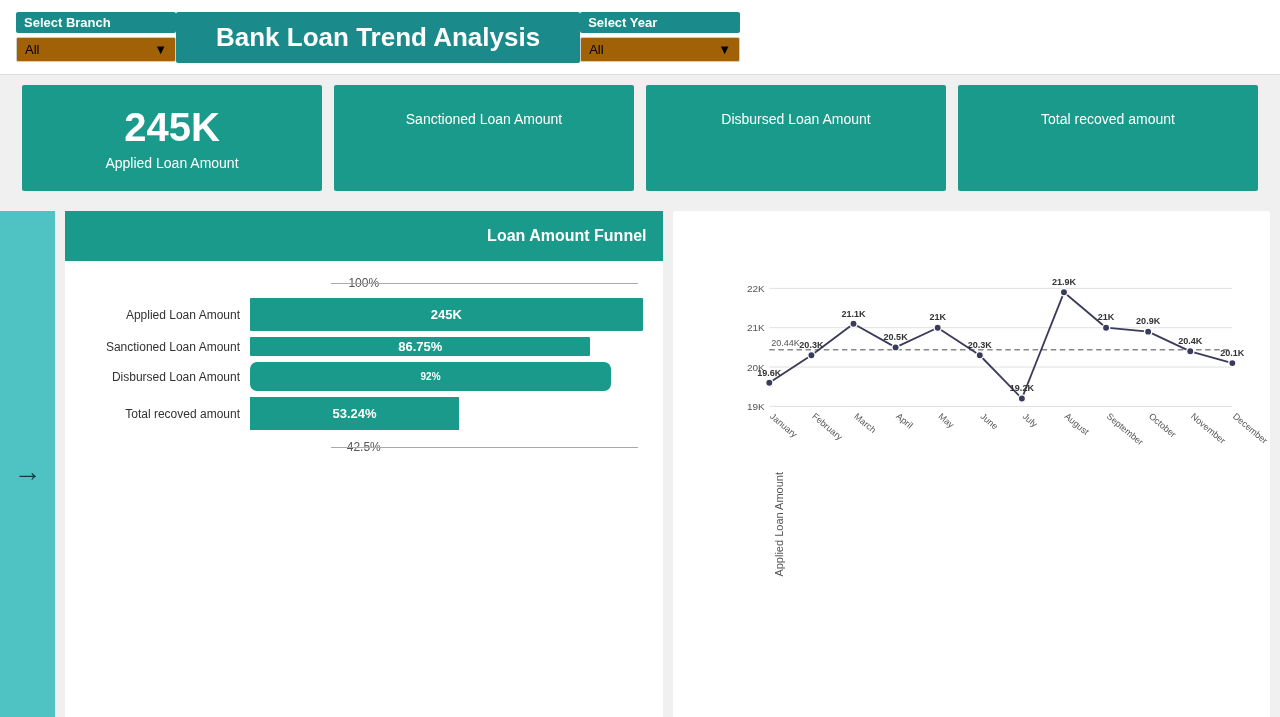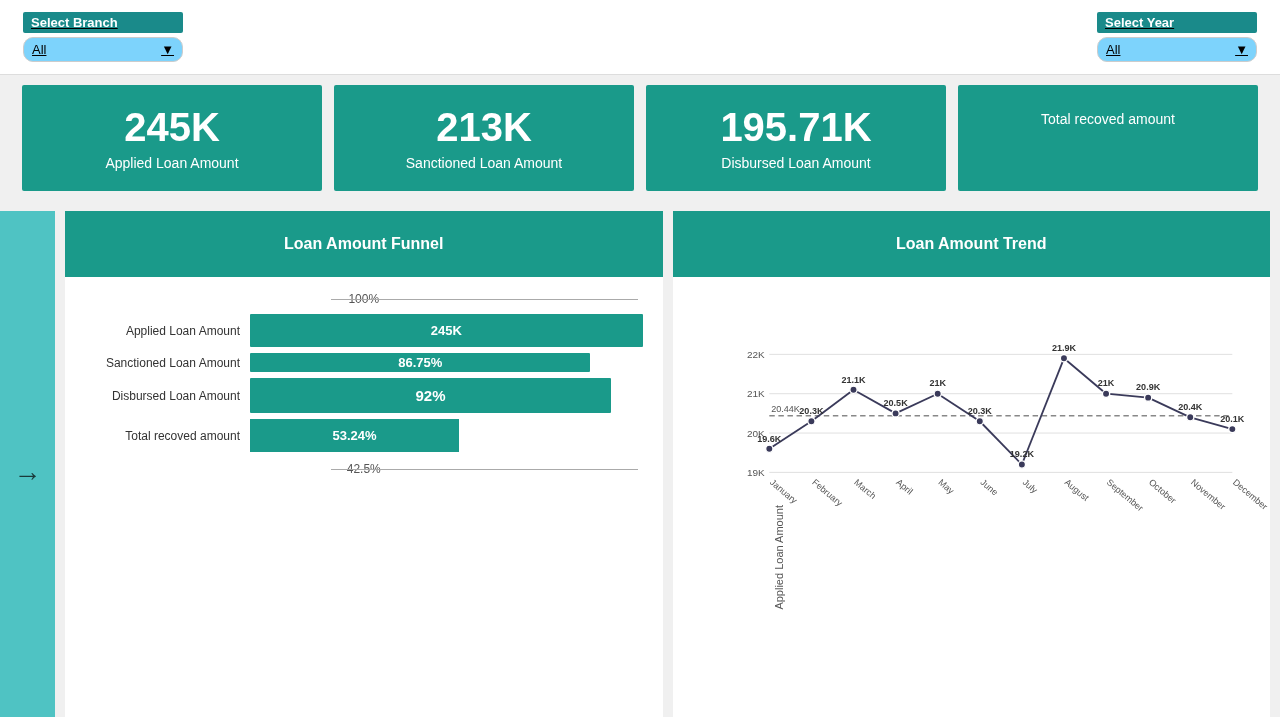--- a/index.html
+++ b/index.html
@@ -2,48 +2,47 @@
 <html><head>
   <meta charset="utf-8">
   <style>
     * { box-sizing: border-box; margin: 0; padding: 0; }
     body { background: #f0f0f0; font-family: 'Segoe UI', Arial, sans-serif; width: 1280px; height: 717px; overflow: hidden; }
 
     .header-bar {
       background: #fff;
       display: flex;
       align-items: center;
-      justify-content: space-between;
-      padding: 8px 23px;
+      justify-content: flex-start;
+      padding: 8px 16px;
       height: 75px;
       border-bottom: 1px solid #ddd;
-      text-decoration: underline;
     }
 
     .select-group {
       display: flex;
       flex-direction: column;
       gap: 4px;
     }
 
     .select-label {
       background: #1a8a8a;
       color: #fff;
       font-size: 13px;
       font-weight: bold;
       padding: 3px 8px;
       border-radius: 2px;
     }
 
     .select-dropdown {
       display: flex;
       align-items: center;
-      background: #7dd3fc;
+      background: #a16207;
       border: 1px solid #ccc;
-      border-radius: 10px;
+      border-radius: 2px;
       padding: 4px 8px;
       font-size: 13px;
       cursor: pointer;
       min-width: 160px;
       justify-content: space-between;
     }
 
     .title-box {
       background: #1a8a8a;
       color: #fff;
@@ -120,22 +119,22 @@
       border-radius: 2px;
       display: flex;
       flex-direction: column;
     }
 
     .chart-title {
       background: #1a9a8a;
       color: #fff;
       font-size: 16px;
       font-weight: bold;
-      text-align: center;
-      padding: 24px;
+      text-align: right;
+      padding: 16px;
     }
 
     .chart-body {
       flex: 1;
       padding: 10px 10px 5px 10px;
       position: relative;
     }
 
     
     .funnel-container {
@@ -202,41 +201,40 @@
 
   <div class="header-bar">
     <div class="select-group">
       <div class="select-label">Select Branch</div>
       <div class="select-dropdown">
         <span>All</span>
         <span>▼</span>
       </div>
     </div>
 
+    <div class="title-box">Bank Loan Trend Analysis</div>
 
     <div class="select-group">
       <div class="select-label">Select Year</div>
       <div class="select-dropdown">
         <span>All</span>
         <span>▼</span>
       </div>
     </div>
   </div>
 
   <div class="kpi-row">
     <div class="kpi-card">
       <div class="kpi-value">245K</div>
       <div class="kpi-label">Applied Loan Amount</div>
     </div>
     <div class="kpi-card">
-      <div class="kpi-value">213K</div>
       <div class="kpi-label">Sanctioned Loan Amount</div>
     </div>
     <div class="kpi-card">
-      <div class="kpi-value">195.71K</div>
       <div class="kpi-label">Disbursed Loan Amount</div>
     </div>
     <div class="kpi-card">
       <div class="kpi-label">Total recoved amount</div>
     </div>
   </div>
 
   <div class="main-content">
 
     <div class="arrow-panel">
@@ -263,41 +261,40 @@
   </div>
                 <div class="funnel-row">
     <div class="funnel-row-label" style="width:165px; font-size:12px; color:#333; text-align:right; padding-right:10px; flex-shrink:0;">Sanctioned Loan Amount</div>
     <div class="funnel-bar-container" style="flex:1; position:relative;">
       <div class="funnel-bar" style="width:86.75%; background:#1a9a8a; color:#fff; font-size:13px; font-weight:bold; text-align:center; padding:2px 0; border-radius:1px;">86.75%</div>
     </div>
   </div>
                 <div class="funnel-row">
     <div class="funnel-row-label" style="width:165px; font-size:12px; color:#333; text-align:right; padding-right:10px; flex-shrink:0;">Disbursed Loan Amount</div>
     <div class="funnel-bar-container" style="flex:1; position:relative;">
-      <div class="funnel-bar" style="width:92%; background:#1a9a8a; color:#fff; font-size:15px; font-weight:bold; text-align:center; padding:9px 0; border-radius:1px;">92%</div>
+      <div class="funnel-bar" style="width:92%; background:#1a9a8a; color:#fff; font-size:10px; font-weight:bold; text-align:center; padding:9px 0; border-radius:7px;">92%</div>
     </div>
   </div>
                 <div class="funnel-row">
     <div class="funnel-row-label" style="width:165px; font-size:12px; color:#333; text-align:right; padding-right:10px; flex-shrink:0;">Total recoved amount</div>
     <div class="funnel-bar-container" style="flex:1; position:relative;">
       <div class="funnel-bar" style="width:53.24%; background:#1a9a8a; color:#fff; font-size:13px; font-weight:bold; text-align:center; padding:9px 0; border-radius:0;">53.24%</div>
     </div>
   </div>
               </div>
 
             <div style="text-align:center; font-size:12px; color:#555; margin-top:4px; position:relative;">
               <div style="position:absolute; top:50%; right:5px; width:55%; height:1px; background:#aaa;"></div>
               <span>42.5%</span>
             </div>
           </div>
         </div>
       </div>
 
       <div class="chart-panel">
-        <div class="chart-title">Loan Amount  Trend</div>
         <div class="chart-body" style="padding-bottom:10px;">
           <div class="trend-container">
             <div class="trend-y-axis-label" style="writing-mode:vertical-lr; transform:rotate(180deg); position:absolute; left:2px; top:50%; transform-origin:center; font-size:11px; color:#555; white-space:nowrap;">Applied Loan Amount</div>
             <svg id="trend-svg" style="width:100%; height:260px; overflow:visible;" viewBox="0 0 570 220">
                 <line x1="40" x2="550" y1="160" y2="160" stroke="#ddd" stroke-width="1"></line>
                 <text x="35" y="164" text-anchor="end" font-size="11" fill="#555">19K</text>
                 <line x1="40" x2="550" y1="116.66666666666667" y2="116.66666666666667" stroke="#ddd" stroke-width="1"></line>
                 <text x="35" y="120.66666666666667" text-anchor="end" font-size="11" fill="#555">20K</text>
                 <line x1="40" x2="550" y1="73.33333333333334" y2="73.33333333333334" stroke="#ddd" stroke-width="1"></line>
                 <text x="35" y="77.33333333333334" text-anchor="end" font-size="11" fill="#555">21K</text>

